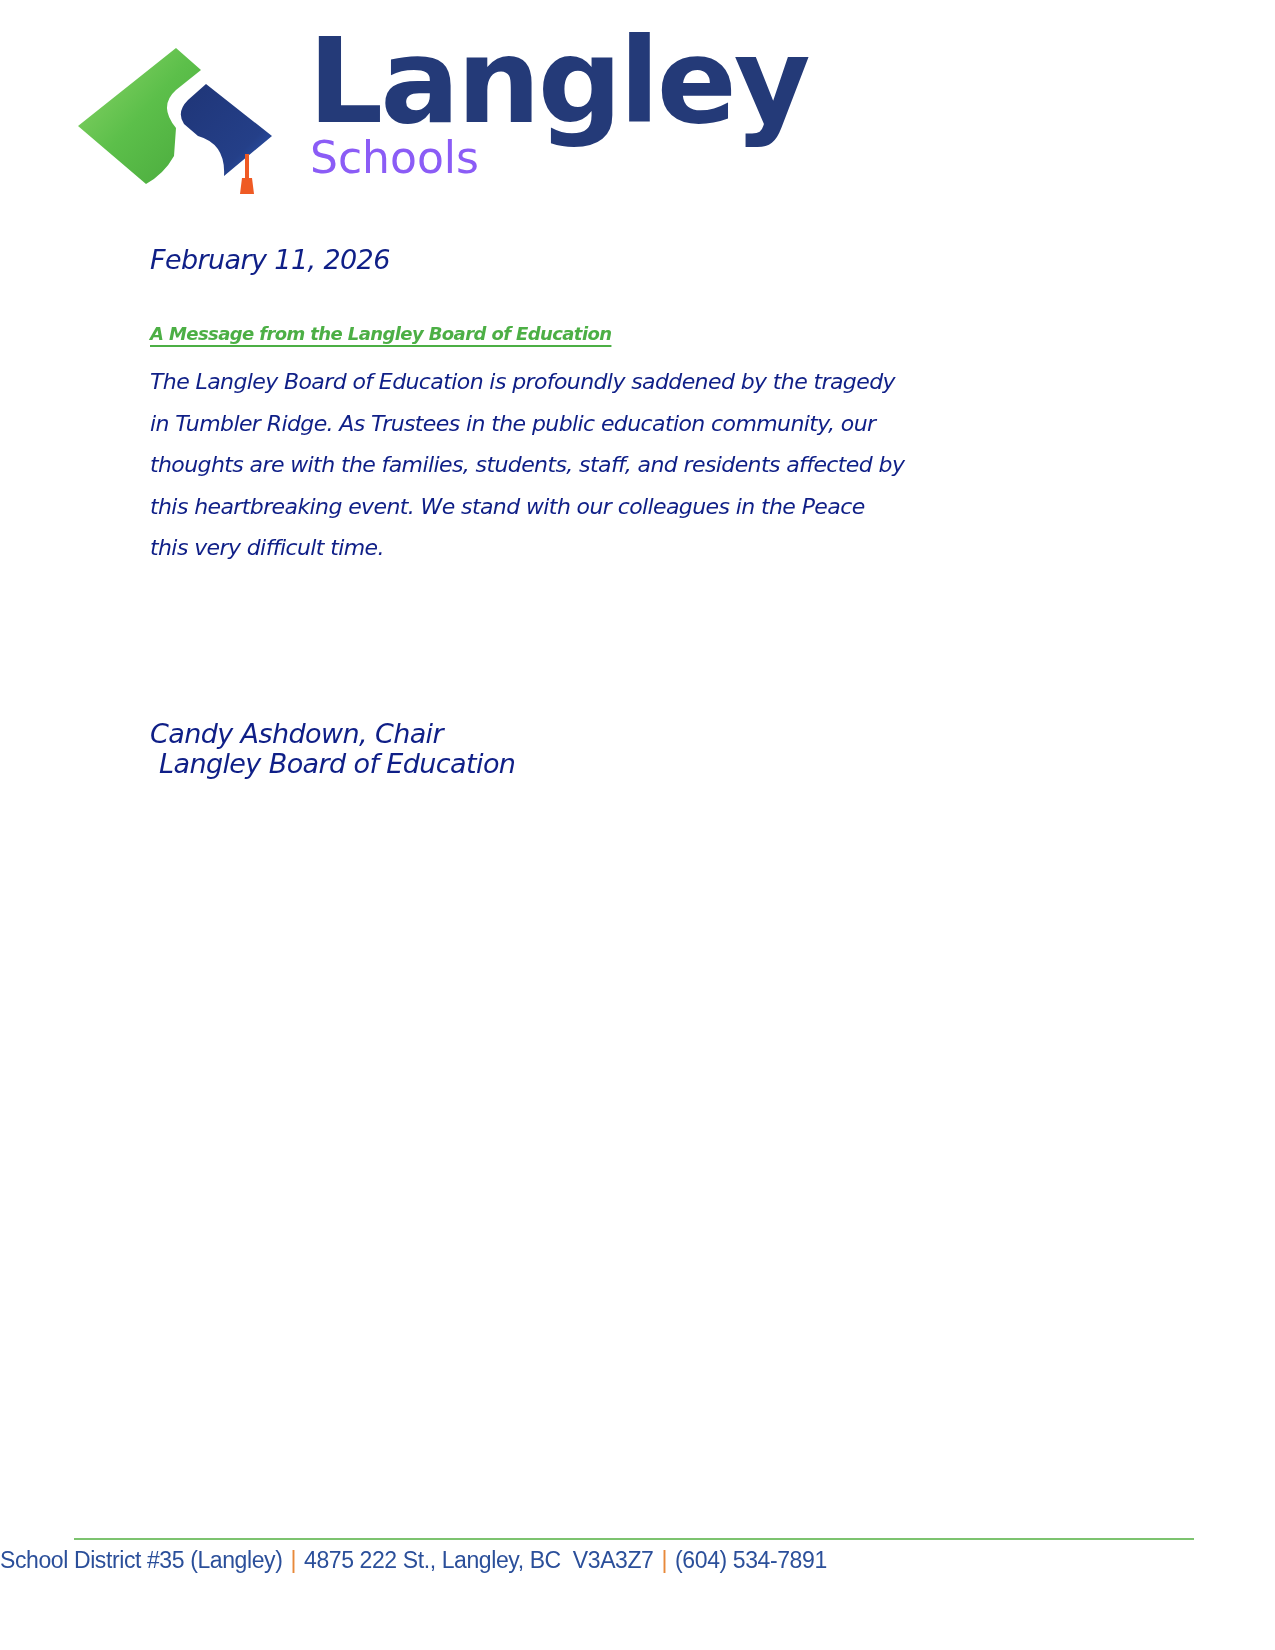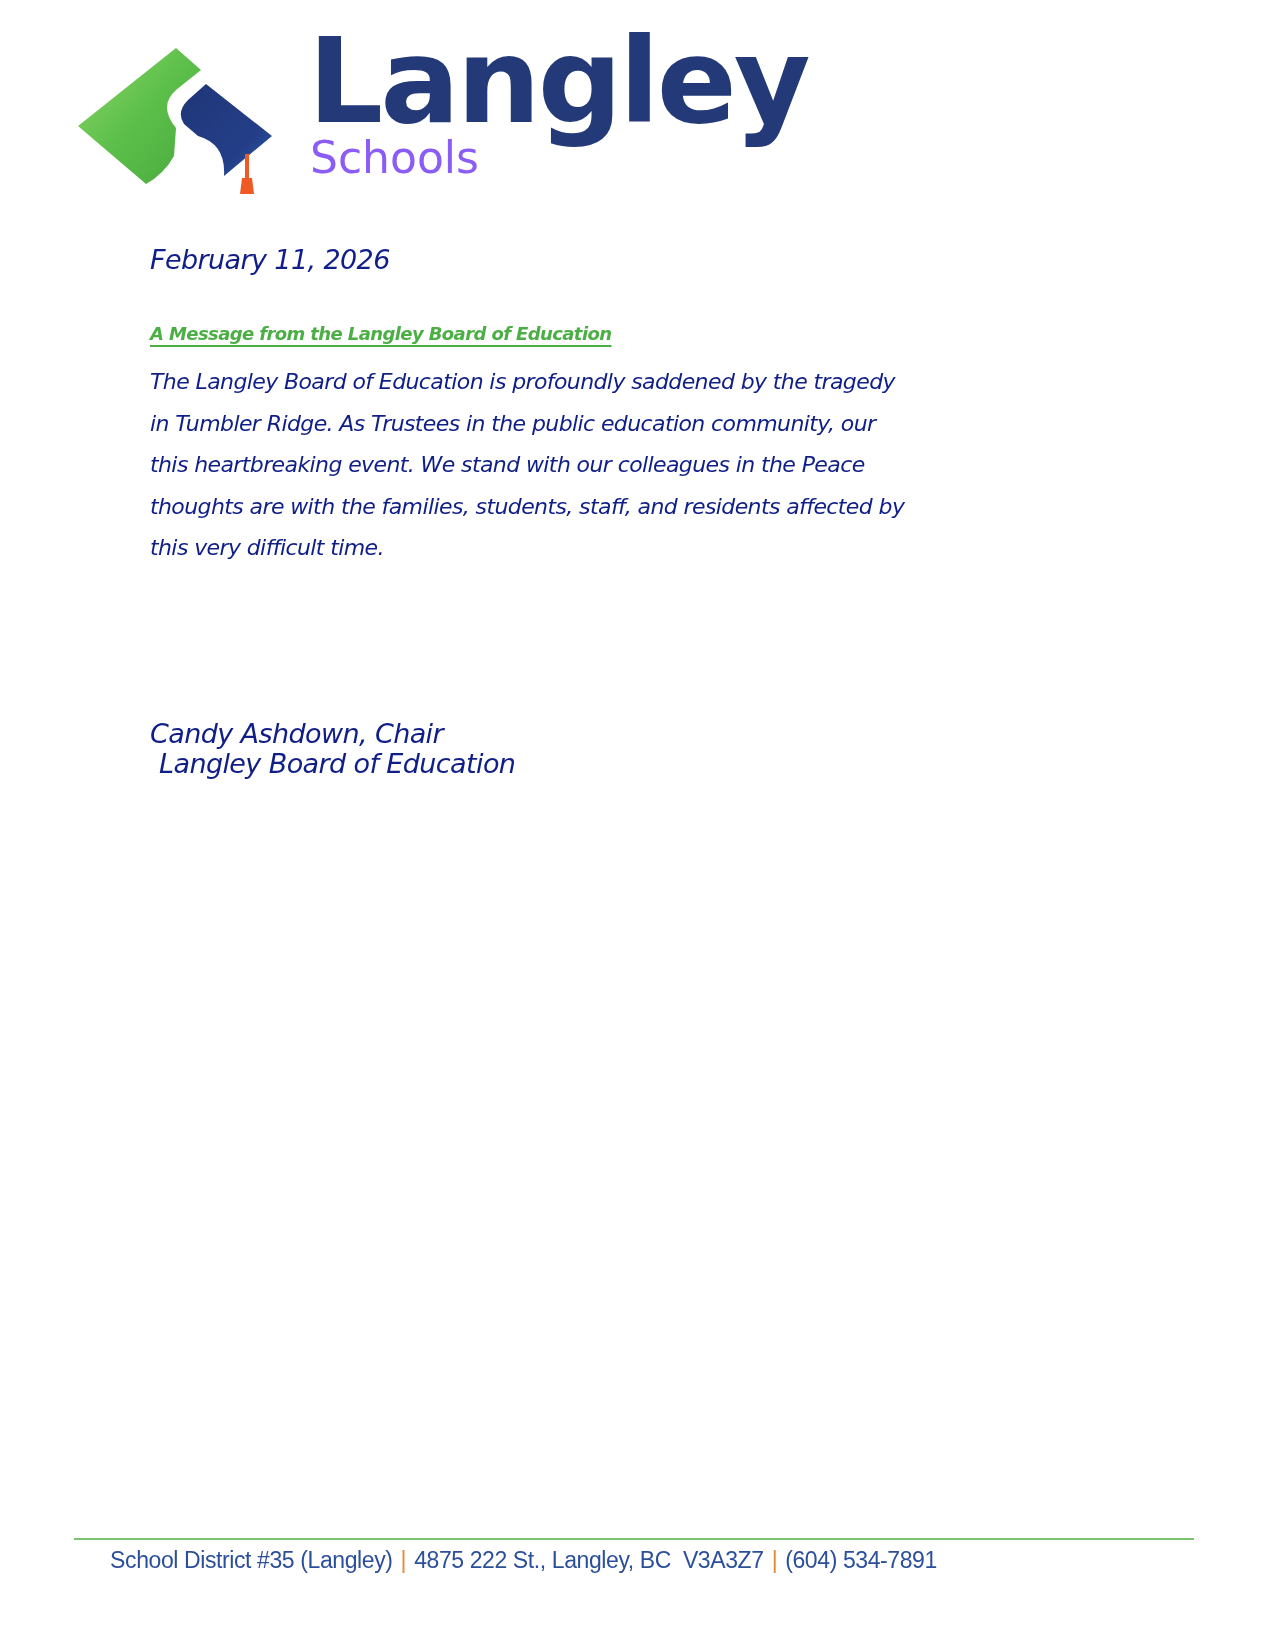--- a/index.html
+++ b/index.html
@@ -20,21 +20,21 @@
   .date { position: absolute; top: 244px; font-size: 27px; white-space: nowrap; letter-spacing: -0.6px; }
   .heading { position: absolute; top: 323px; font-size: 18px; font-weight: bold; color: #4caf45;
              text-decoration: underline; text-decoration-thickness: 2px; text-underline-offset: 5px;
              white-space: nowrap; letter-spacing: -0.6px; }
   .body-text { position: absolute; top: 353px; font-size: 22px; line-height: 41.6px; letter-spacing: -0.6px; margin-top: 8px; }
   .body-text div { white-space: nowrap; }
   .sig1 { position: absolute; top: 706px; font-size: 27px; white-space: nowrap; letter-spacing: -0.6px; margin-top: 12px; }
   .sig2 { position: absolute; top: 748px; font-size: 27px; white-space: nowrap; letter-spacing: -0.6px; margin-left: 9px; }
 
   .footer-line { position: absolute; left: 74px; top: 1538px; width: 1120px; height: 2px; background: #7cc36f; }
-  .footer { position: absolute; left: 0; width: 1047px; text-align: center; color: #2b4f9a;
+  .footer { position: absolute; left: 0; width: 1047px; color: #2b4f9a;
             font-family: "Liberation Sans", sans-serif; white-space: nowrap; }
   .footer1 { top: 1547px; font-size: 23px; letter-spacing: -0.4px; }
   .footer2 { top: 1574px; font-size: 18.5px; letter-spacing: -0.4px; }
   .sep { color: #e8893a; padding: 0 8px; }
   .handle { color: #e8893a; }
 </style>
 </head>
 <body>
 
 <div class="page">
@@ -64,22 +64,22 @@
     <div class="wordmark">Langley</div>
     <div class="subword">Schools</div>
   </div>
 
   <div class="content">
     <div class="date">February 11, 2026</div>
     <div class="heading">A Message from the Langley Board of Education</div>
     <div class="body-text">
       <div>The Langley Board of Education is profoundly saddened by the tragedy</div>
       <div>in Tumbler Ridge. As Trustees in the public education community, our</div>
+      <div>thoughts are with the families, students, staff, and residents affected by</div>
       <div>this heartbreaking event. We stand with our colleagues in the Peace</div>
-      <div>thoughts are with the families, students, staff, and residents affected by</div>
       <div>this very difficult time.</div>
     </div>
     <div class="sig1">Candy Ashdown, Chair</div>
     <div class="sig2">Langley Board of Education</div>
   </div>
 
   <div class="footer-line"></div>
 
   <div class="footer footer1">
     <span>School District #35 (Langley)</span><span class="sep">|</span><span style="white-space:pre">4875 222 St., Langley, BC  V3A3Z7</span><span class="sep">|</span><span>(604) 534-7891</span>

